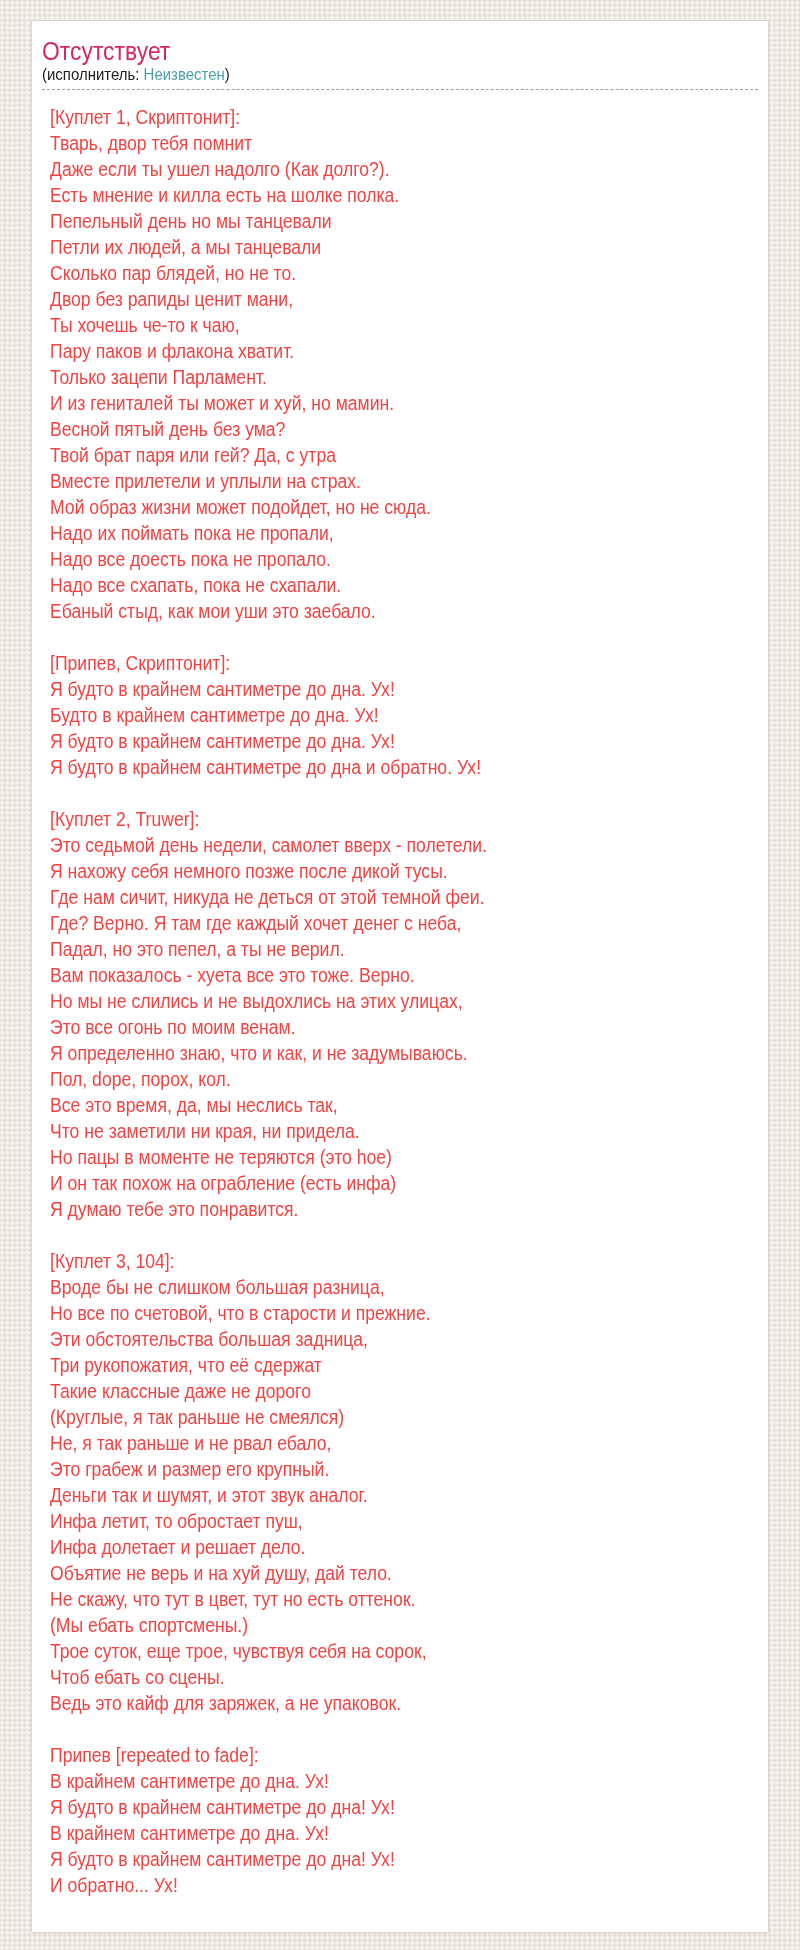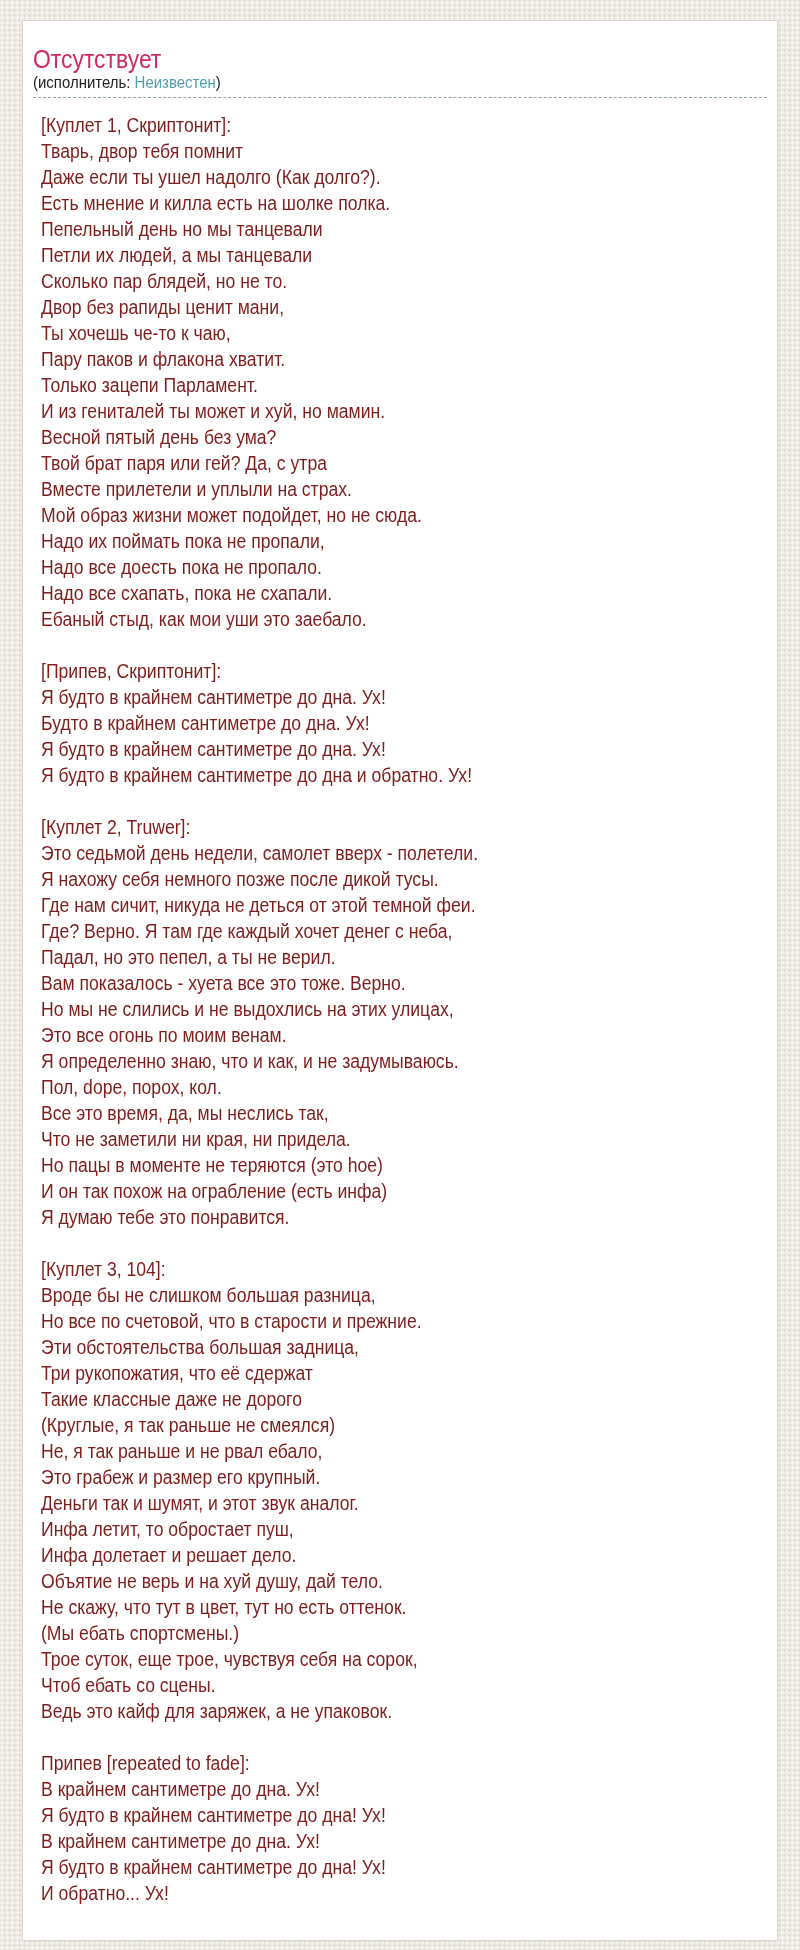--- a/index.html
+++ b/index.html
@@ -11,26 +11,26 @@
     min-height: 1950px;
     font-family: "Liberation Sans", sans-serif;
     background-color: #efebe4;
     background-image:
       radial-gradient(rgba(255,255,255,0.6) 1px, transparent 1.3px),
       radial-gradient(rgba(200,193,180,0.35) 1px, transparent 1.3px);
     background-size: 5px 5px, 5px 5px;
     background-position: 0 0, 2px 3px;
   }
   .card {
-    margin: 20px 22px;
+    margin: 20px 31px;
     background: #ffffff;
     border: 1px solid #d9d6cf;
     border-radius: 2px;
     box-shadow: 0 1px 2px rgba(0,0,0,0.07);
-    padding: 24px 10px 34px 10px;
+    padding: 16px 10px 34px 10px;
     box-sizing: border-box;
     min-height: 1905px;
   }
   .condensed {
     transform: scaleX(0.88);
     transform-origin: 0 0;
     width: 113.6%;
     white-space: nowrap;
   }
   .song-title {
@@ -52,21 +52,21 @@
   }
   .header-divider {
     border-bottom: 1px dashed #8fa5b5;
     height: 4px;
     margin: 0;
   }
   .lyrics {
     padding-top: 14px;
     padding-left: 8px;
     font-size: 20px;
-    color: #7f1d1d;
+    color: #ef4444;
   }
   .lyric-block {
     margin: 0 0 26px 0;
   }
   .lyric-block:last-child {
     margin-bottom: 0;
   }
   .lyric-line {
     line-height: 26px;
     height: 26px;

